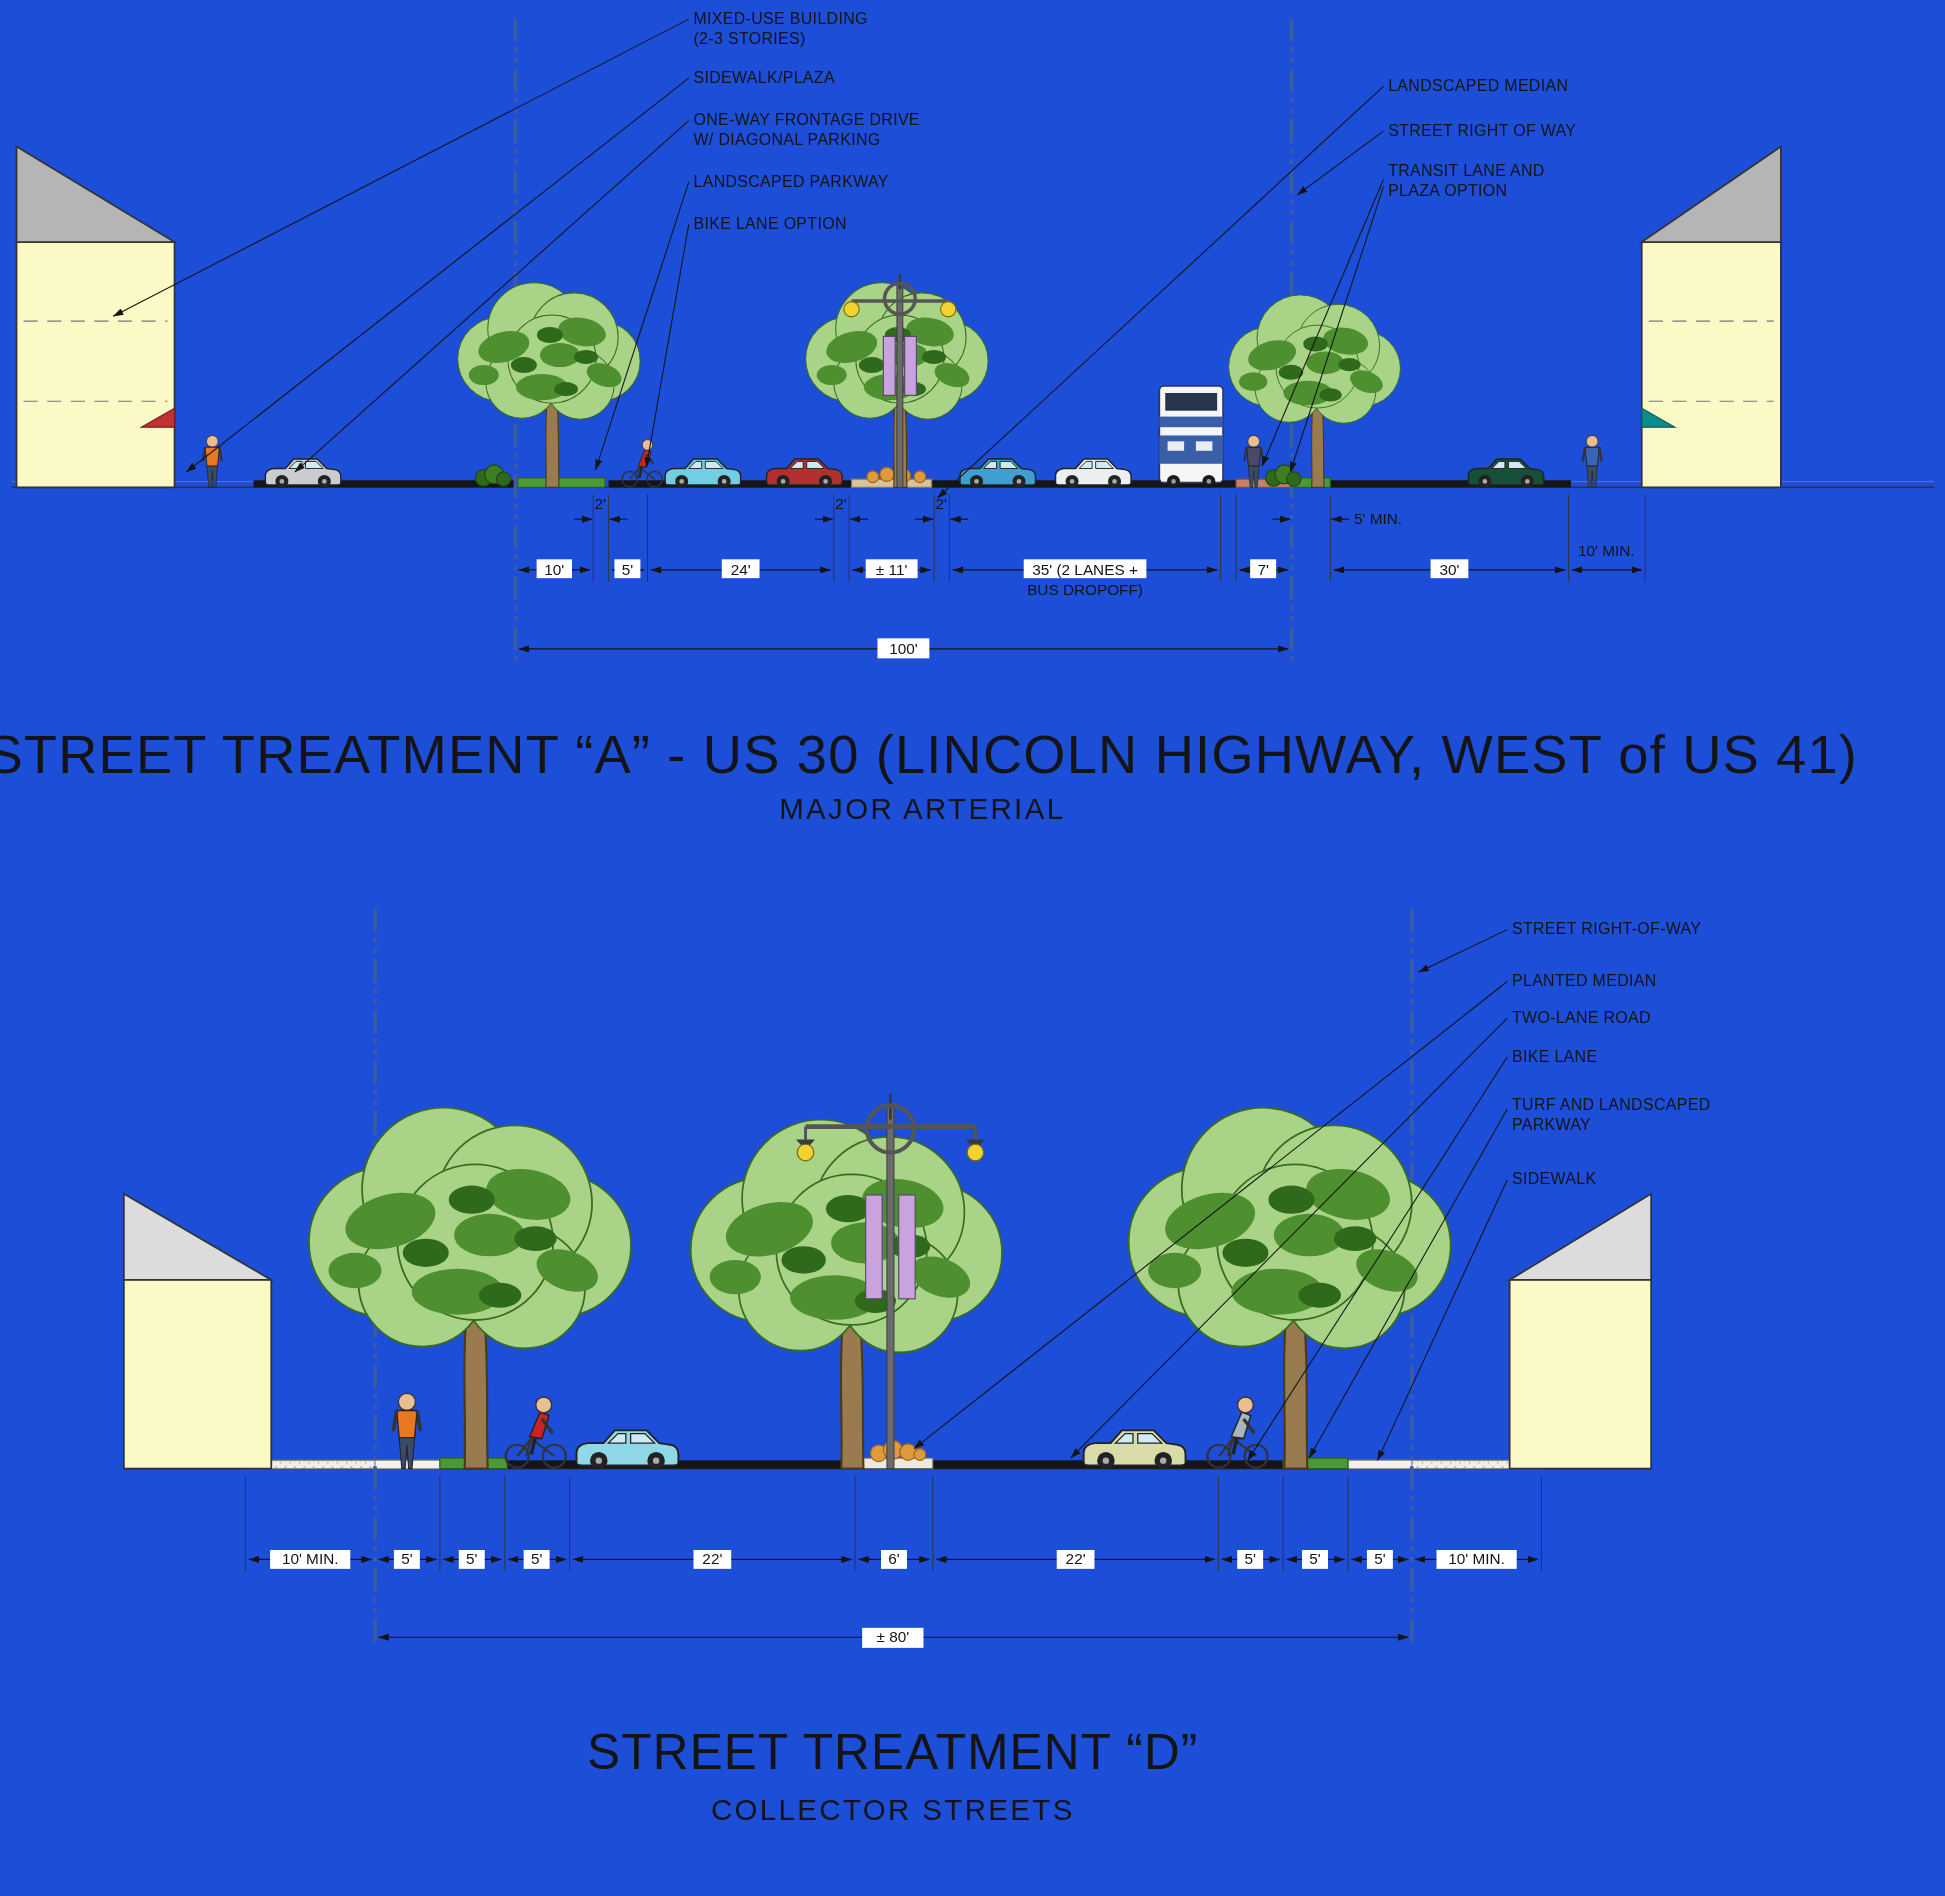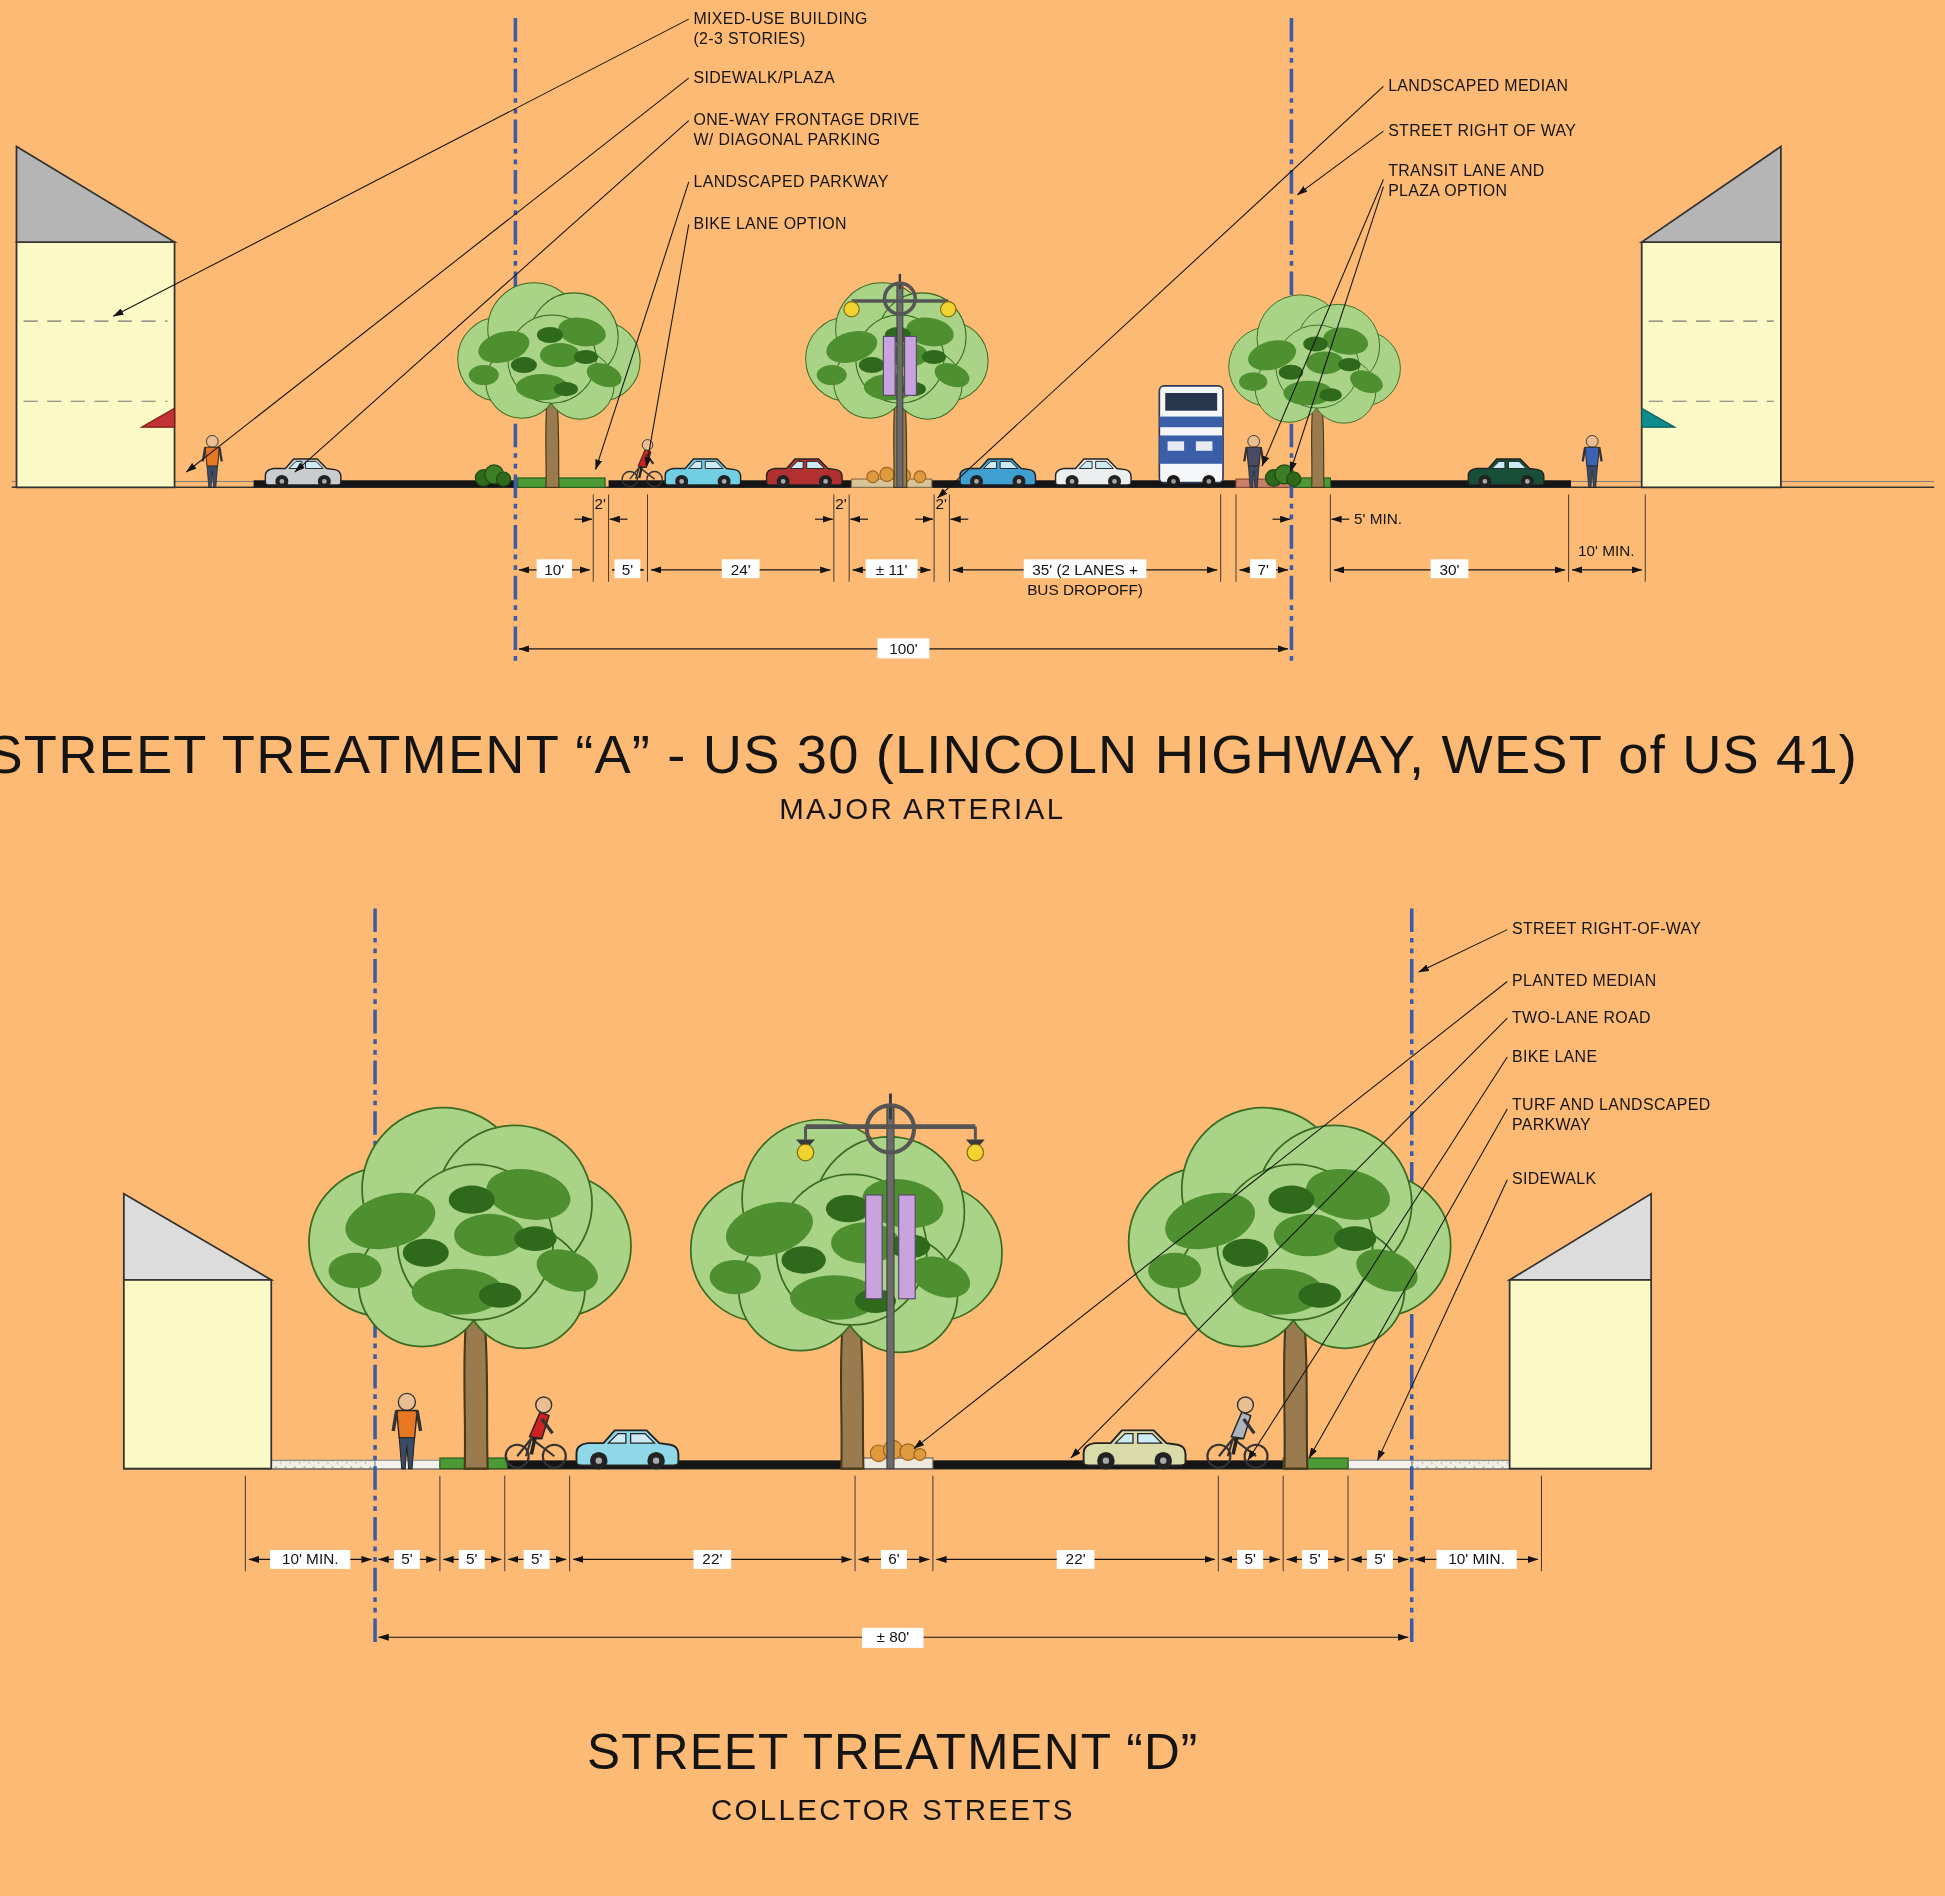--- a/index.html
+++ b/index.html
@@ -1,16 +1,16 @@
 <!DOCTYPE html>
 <html style="font-size:9.4px"><head>
 <meta charset="utf-8">
 <style>
   html,body{margin:0;padding:0;background:#ffffff;}
-  .page{width:1946px;height:1897px;margin:0 auto;background:#fdba74;}
+  .page{width:1946px;height:1897px;margin:0 auto;background:#1d4ed8;}
   svg{display:block;}
   text{font-family:"Liberation Sans", sans-serif;fill:#141414;}
   .callout{font-size:13.5px;letter-spacing:.3px;}
   .dim{font-size:13px;}
   .dimc{font-size:13px;text-anchor:middle;}
   .titleA{font-size:46px;text-anchor:middle;letter-spacing:1px;}
   .subtitle{font-size:25px;text-anchor:middle;letter-spacing:2px;}
   .titleD{font-size:42px;text-anchor:middle;letter-spacing:1px;}
   .leader{stroke:#141414;stroke-width:.9;fill:none;}
   .dimline{stroke:#141414;stroke-width:1;fill:none;}

